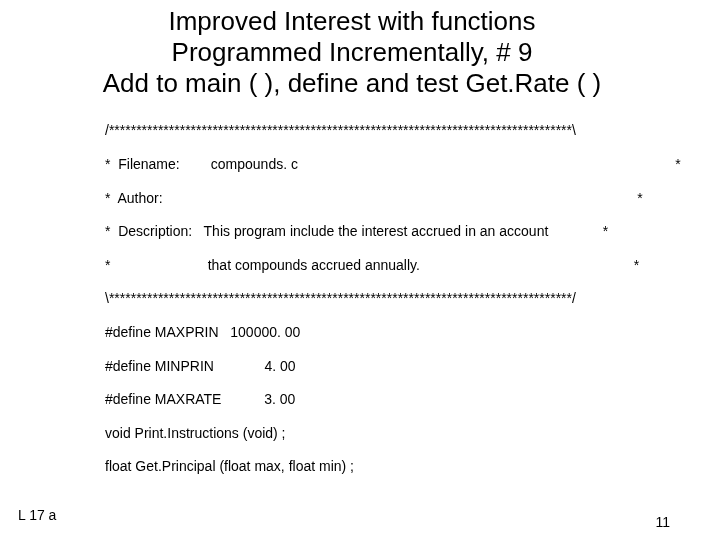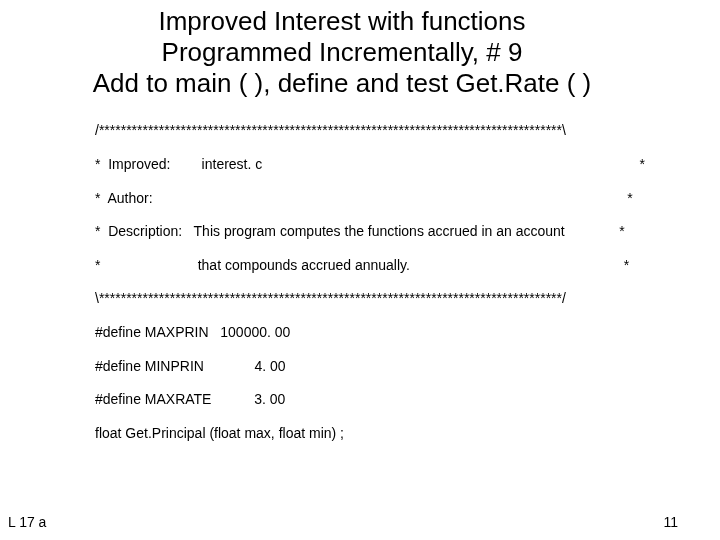--- a/index.html
+++ b/index.html
@@ -9,20 +9,21 @@
     height: 540px;
     background: white;
     font-family: Arial, Helvetica, sans-serif;
     position: relative;
     overflow: hidden;
   }
   .slide {
     width: 684px;
     height: 540px;
     position: relative;
+    margin-left: 10px;
   }
   .heading {
     text-align: center;
     font-size: 26px;
     line-height: 1.2;
     padding-top: 6px;
     color: #000;
   }
   .code-block {
     margin-left: 95px;
@@ -32,51 +33,52 @@
     color: #000;
     white-space: pre;
     font-family: Arial, Helvetica, sans-serif;
   }
   .comment-row {
     display: block;
   }
   .footer-left {
     position: absolute;
     left: 8px;
-    bottom: 10px;
+    bottom: 17px;
     font-size: 14px;
   }
   .footer-right {
     position: absolute;
-    right: 6px;
+    right: 24px;
     bottom: 10px;
     font-size: 14px;
   }
 </style>
 </head>
 <body>
 
 <div class="slide">
 
   <div class="heading">
     <div>Improved Interest  with functions</div>
     <div>Programmed Incrementally, # 9</div>
     <div>Add to main ( ), define and test Get.Rate ( )</div>
   </div>
 
   <div class="code-block">
 <span class="comment-row">/*************************************************************************************\</span>
-<span class="comment-row">*  Improved:        interest. c                                                                                                 *</span>
+<span class="comment-row">*  Filename:        compounds. c                                                                                                 *</span>
 <span class="comment-row">*  Author:                                                                                                                          *</span>
-<span class="comment-row">*  Description:   This program computes the functions accrued in an account              *</span>
+<span class="comment-row">*  Description:   This program include the interest accrued in an account              *</span>
 <span class="comment-row">*                         that compounds accrued annually.                                                       *</span>
 <span class="comment-row">\*************************************************************************************/</span>
 <span class="comment-row">#define MAXPRIN   100000. 00</span>
 <span class="comment-row">#define MINPRIN             4. 00</span>
 <span class="comment-row">#define MAXRATE           3. 00</span>
+<span class="comment-row">void Print.Instructions (void) ;</span>
 <span class="comment-row">float Get.Principal (float max, float min) ;</span>
 
 
 
 
 
 
 
 
 

